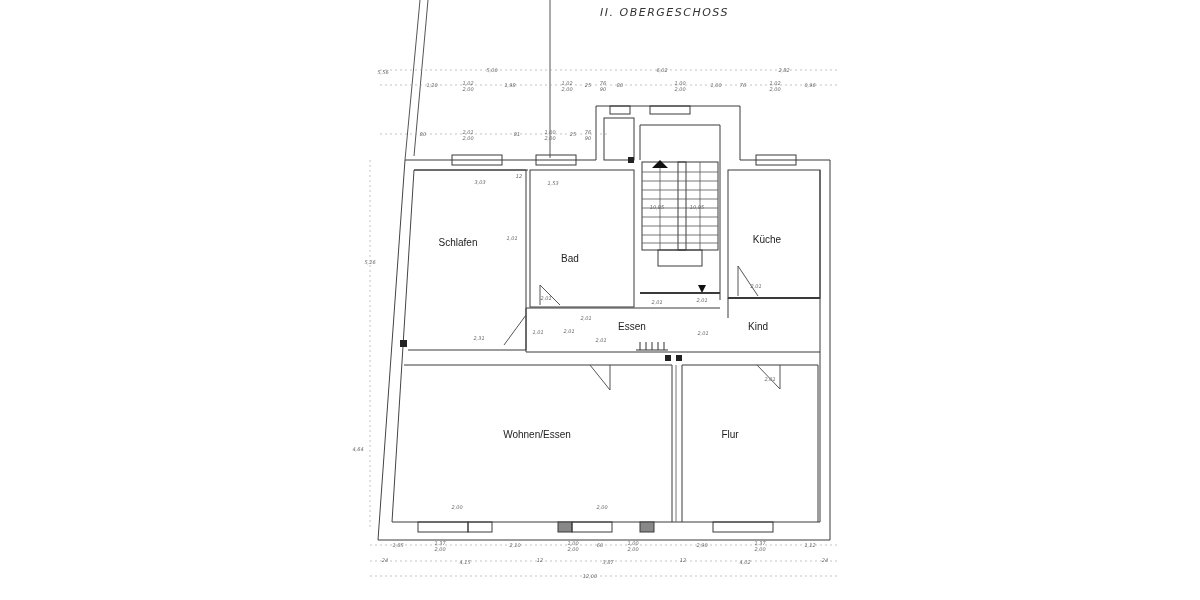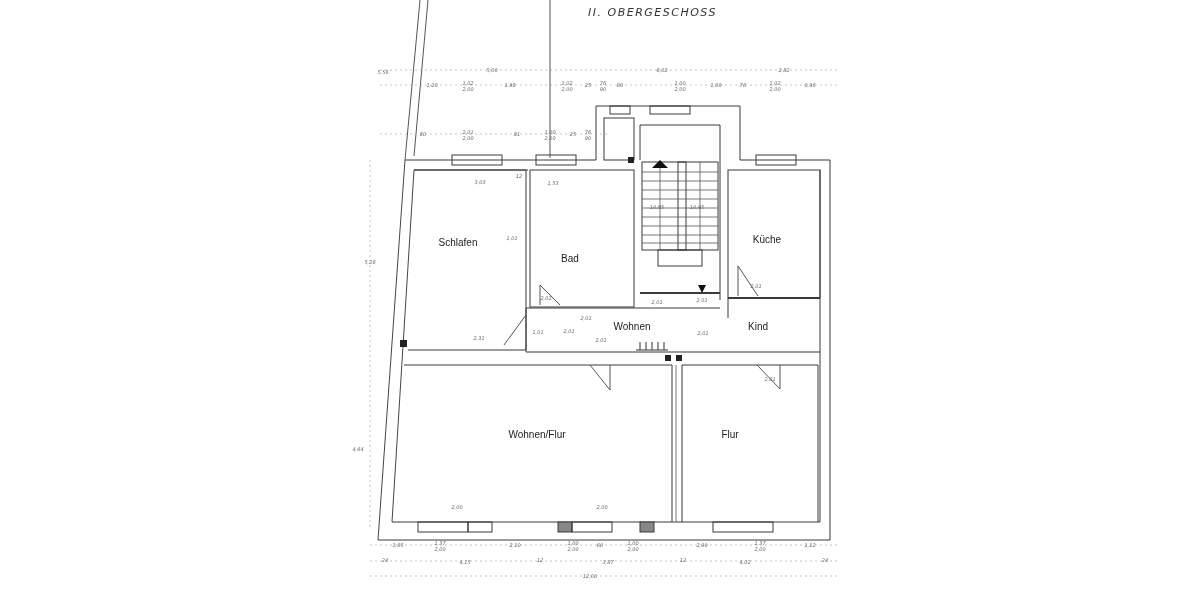--- a/index.html
+++ b/index.html
@@ -1,18 +1,18 @@
 <!DOCTYPE html>
 <html><head>
 <meta charset="utf-8">
 <style>
   html,body{margin:0;padding:0;background:#ffffff;}
   body{width:1200px;height:600px;position:relative;overflow:hidden;font-family:"Liberation Sans",sans-serif;}
   #plan{position:absolute;left:0;top:0;width:1200px;height:600px;}
-  .title{position:absolute;left:588px;top:6px;font-family:"DejaVu Sans",sans-serif;font-style:italic;font-size:11px;letter-spacing:1.5px;color:#333;}
+  .title{position:absolute;left:600px;top:6px;font-family:"DejaVu Sans",sans-serif;font-style:italic;font-size:11px;letter-spacing:1.5px;color:#333;}
   .room-label{position:absolute;font-family:"Liberation Sans",sans-serif;font-size:10px;color:#222;transform:translate(-50%,-50%);white-space:nowrap;}
   .dim{position:absolute;font-family:"DejaVu Sans",sans-serif;font-style:italic;font-size:5px;color:#666;white-space:nowrap;transform:translate(-50%,-50%);}
 </style>
 </head>
 <body>
 
 <div id="plan">
   <svg width="1200" height="600" viewBox="0 0 1200 600" style="position:absolute;left:0;top:0">
     <g fill="none" stroke="#3a3a3a" stroke-width="1">
 
@@ -123,23 +123,23 @@
       <rect x="665" y="355" width="6" height="6"></rect>
       <rect x="676" y="355" width="6" height="6"></rect>
     </g>
   </svg>
 
   <div class="title">II. OBERGESCHOSS</div>
 
   <div class="room-label" style="left:458px;top:242px">Schlafen</div>
   <div class="room-label" style="left:570px;top:258px">Bad</div>
   <div class="room-label" style="left:767px;top:239px">Küche</div>
-  <div class="room-label" style="left:632px;top:326px">Wohnen</div>
+  <div class="room-label" style="left:632px;top:326px">Essen</div>
   <div class="room-label" style="left:758px;top:326px">Kind</div>
-  <div class="room-label" style="left:537px;top:434px">Wohnen/Flur</div>
+  <div class="room-label" style="left:537px;top:434px">Wohnen/Essen</div>
   <div class="room-label" style="left:730px;top:434px">Flur</div>
 
   <div id="dims">
       <div class="dim" style="left: 492px; top: 70px;">5,00</div>
       <div class="dim" style="left: 662px; top: 70px;">6,02</div>
       <div class="dim" style="left: 784px; top: 70px;">2,82</div>
       <div class="dim" style="left: 432px; top: 85px;">1,20</div>
       <div class="dim" style="left: 468px; top: 83px;">1,02</div>
       <div class="dim" style="left: 468px; top: 89px;">2,00</div>
       <div class="dim" style="left: 510px; top: 85px;">1,98</div>

